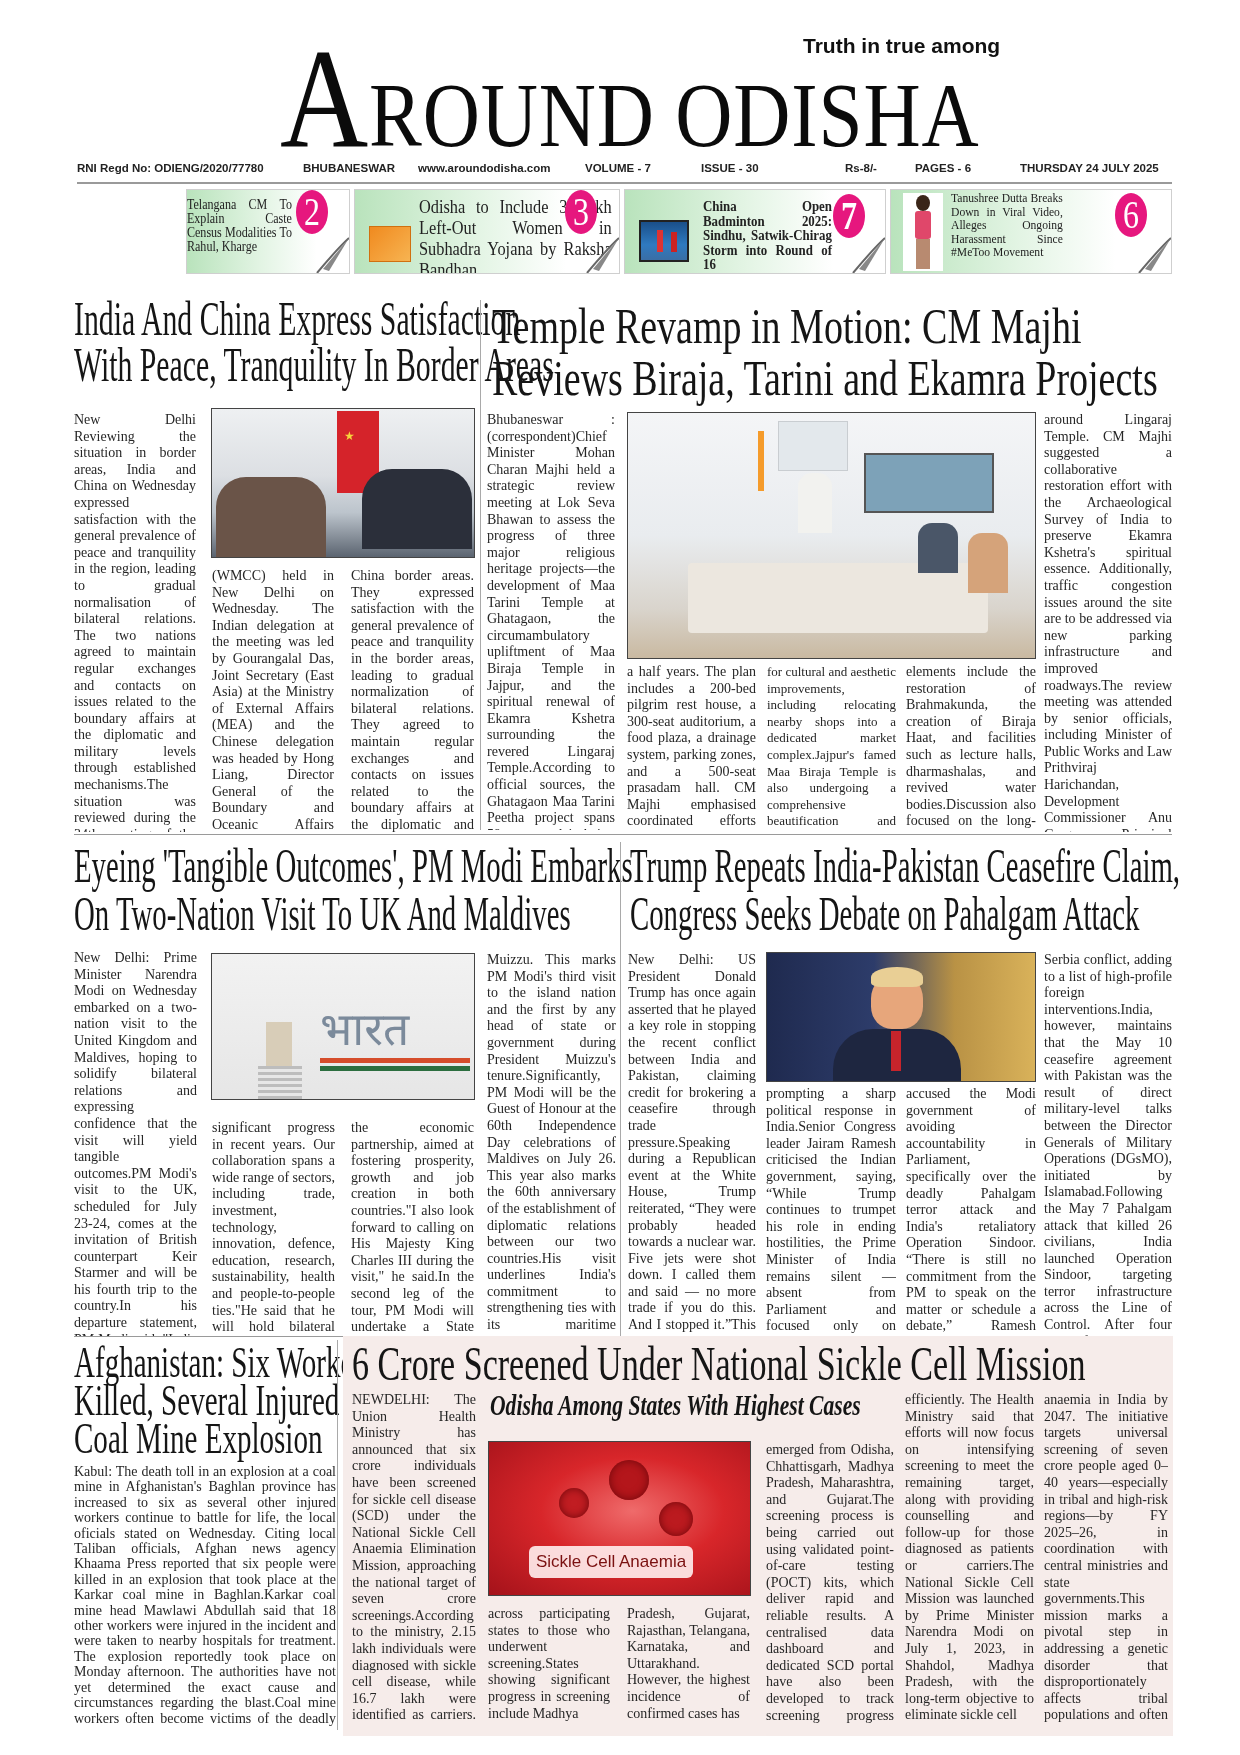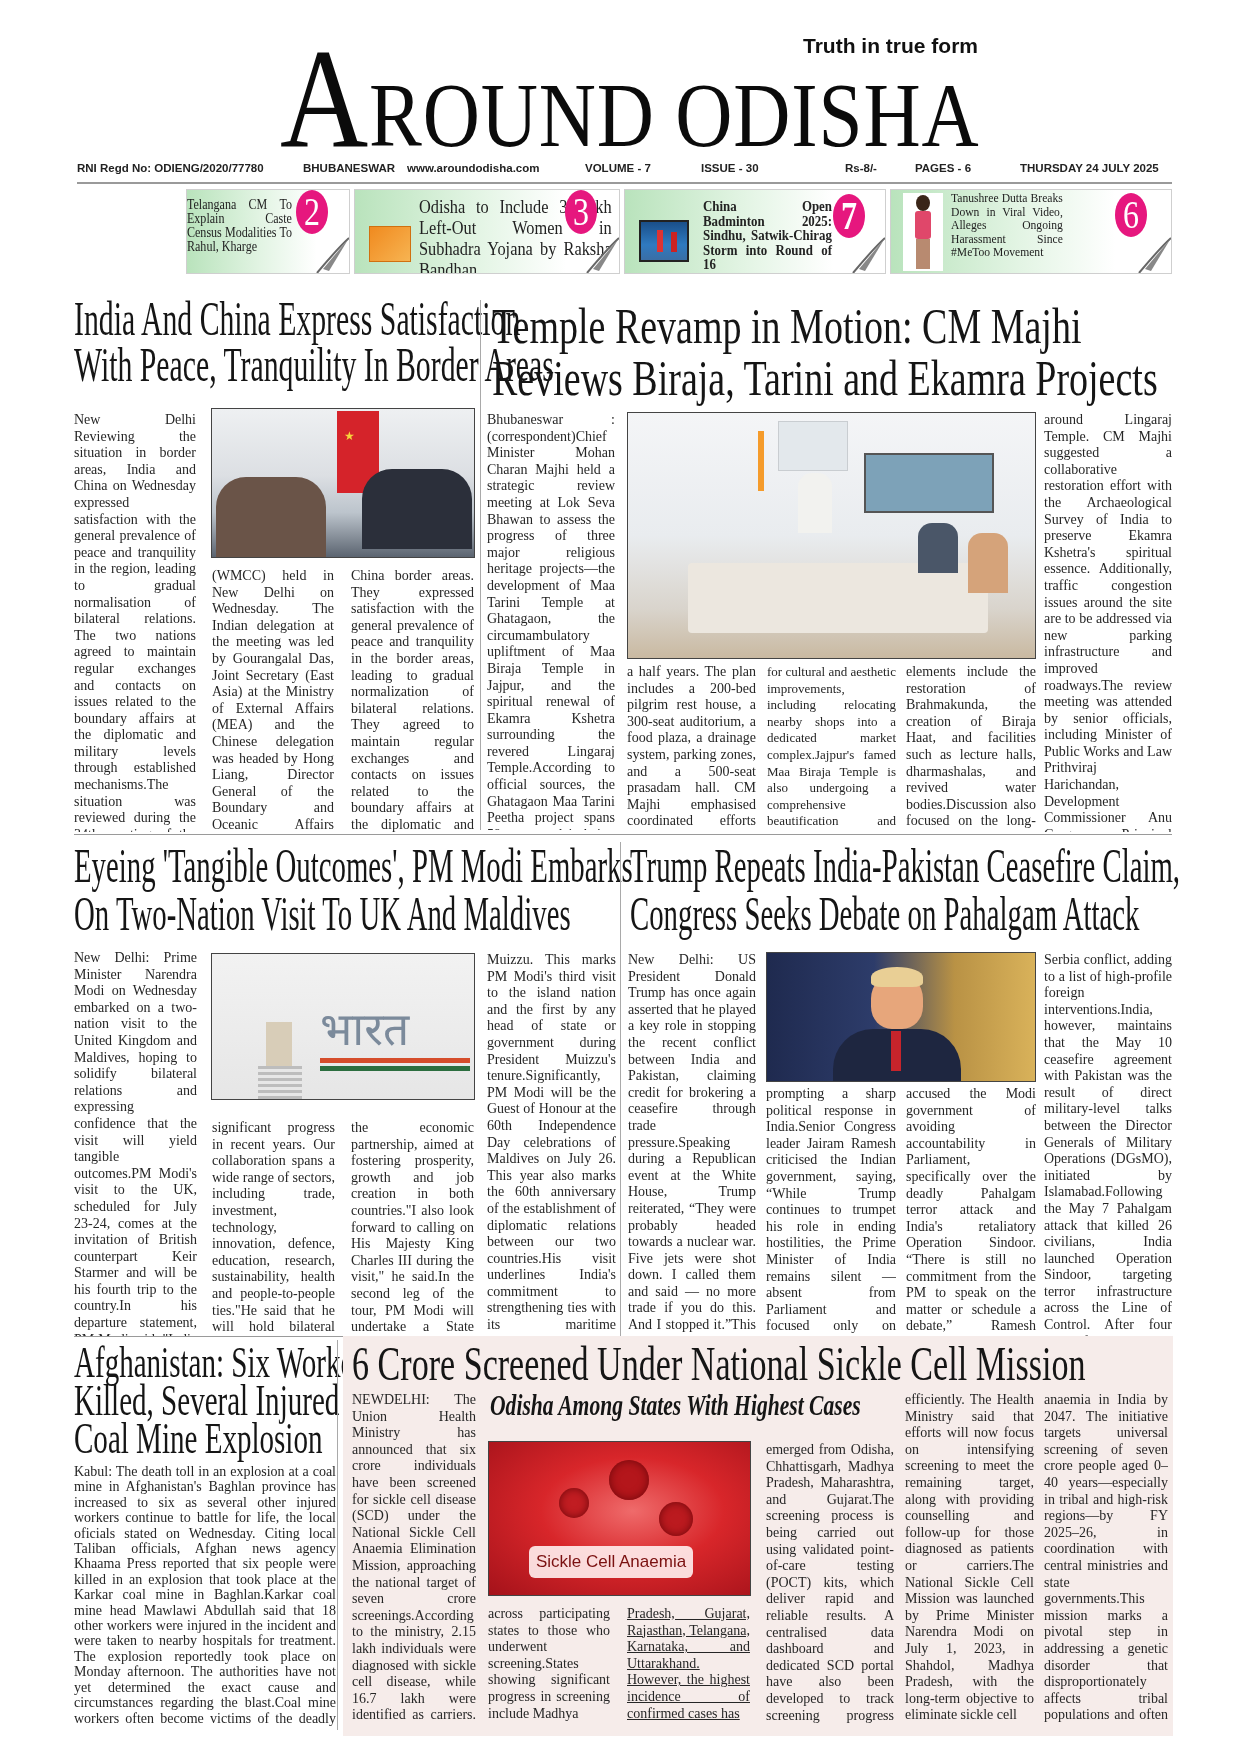--- a/index.html
+++ b/index.html
@@ -29,28 +29,28 @@
   .col { font-size: 14px; line-height: 16.6px; text-align: justify; color: #262626; overflow: hidden; }
   .vline { background: #a9a9a9; width: 1px; }
   .photo { border: 1px solid #444; overflow: hidden; }
 
   .pinkbox { background: #f6ecea; }
   .subhl { font-family: "Liberation Serif", serif; font-style: italic; font-weight: bold; font-size: 30px; color: #151515; white-space: nowrap; transform: scaleX(0.72); transform-origin: left top; }
 </style>
 </head>
 <body>
 
-<div class="abs tagline">Truth in true form</div>
+<div class="abs tagline">Truth in true among</div>
 <div class="abs masthead">
   <span class="big">A</span><span>ROUND ODISHA</span>
 </div>
 <div class="abs infobar">
   <span style="left:0">RNI Regd No: ODIENG/2020/77780</span>
   <span style="left:226px">BHUBANESWAR</span>
-  <span style="left:330px">www.aroundodisha.com</span>
+  <span style="left:341px">www.aroundodisha.com</span>
   <span style="left:508px">VOLUME - 7</span>
   <span style="left:624px">ISSUE - 30</span>
   <span style="left:768px">Rs-8/-</span>
   <span style="left:838px">PAGES - 6</span>
   <span style="left:943px">THURSDAY 24 JULY 2025</span>
 </div>
 <div class="abs rule" style="left:77px; top:182px; width:1095px;"></div>
 
 <div class="abs teaser" style="left:186px; width:164px;">
   <div class="t-text" style="left:0px; top:8px; width:122px;">Telangana CM To Explain Caste Census Modalities To Rahul, Kharge</div>
@@ -186,16 +186,16 @@
 <div class="abs hl" style="left:352px; top:1340px; font-size:48px; line-height:48px; transform:scaleX(0.71);">6 Crore Screened Under National Sickle Cell Mission</div>
 <div class="abs col" style="left:352px; top:1392px; width:124px; height:330px;">NEWDELHI: The Union Health Ministry has announced that six crore individuals have been screened for sickle cell disease (SCD) under the National Sickle Cell Anaemia Elimination Mission, approaching the national target of seven crore screenings.According to the ministry, 2.15 lakh individuals were diagnosed with sickle cell disease, while 16.7 lakh were identified as carriers. Additionally, 2.6 crore health cards have been distributed</div>
 <div class="abs subhl" style="left:490px; top:1388px;">Odisha Among States With Highest Cases</div>
 <div class="abs photo" style="left:488px; top:1441px; width:263px; height:155px; background:radial-gradient(ellipse at 55% 45%,#ef6b6b 0%,#d8262a 45%,#a4121a 100%);">
   <div style="position:absolute; left:120px; top:18px; width:40px; height:40px; border-radius:50%; background:#b4161b; box-shadow: inset 0 0 10px #6e070b;"></div>
   <div style="position:absolute; left:70px; top:46px; width:30px; height:30px; border-radius:50%; background:#c11d22; box-shadow: inset 0 0 8px #6e070b;"></div>
   <div style="position:absolute; left:170px; top:60px; width:34px; height:34px; border-radius:50%; background:#bb1a1f; box-shadow: inset 0 0 8px #6e070b;"></div>
   <div style="position:absolute; left:40px; top:104px; width:164px; height:32px; background:rgba(255,240,240,0.9); border-radius:6px; color:#7a1010; font-family:'Liberation Sans',sans-serif; font-size:17px; line-height:32px; text-align:center;">Sickle Cell Anaemia</div>
 </div>
 <div class="abs col" style="left:488px; top:1606px; width:122px; height:120px;">across participating states to those who underwent screening.States showing significant progress in screening include Madhya</div>
-<div class="abs col" style="left:627px; top:1606px; width:123px; height:120px;text-decoration:underline;">Pradesh, Gujarat, Rajasthan, Telangana, Karnataka, and Uttarakhand. However, the highest incidence of confirmed cases has</div>
+<div class="abs col" style="left:627px; top:1606px; width:123px; height:120px;">Pradesh, Gujarat, Rajasthan, Telangana, Karnataka, and Uttarakhand. However, the highest incidence of confirmed cases has</div>
 <div class="abs col" style="left:766px; top:1442px; width:128px; height:284px;">emerged from Odisha, Chhattisgarh, Madhya Pradesh, Maharashtra, and Gujarat.The screening process is being carried out using validated point-of-care testing (POCT) kits, which deliver rapid and reliable results. A centralised data dashboard and dedicated SCD portal have also been developed to track screening progress and manage case data</div>
 <div class="abs col" style="left:905px; top:1392px; width:129px; height:334px;">efficiently. The Health Ministry said that efforts will now focus on intensifying screening to meet the remaining target, along with providing counselling and follow-up for those diagnosed as patients or carriers.The National Sickle Cell Mission was launched by Prime Minister Narendra Modi on July 1, 2023, in Shahdol, Madhya Pradesh, with the long-term objective to eliminate sickle cell</div>
 <div class="abs col" style="left:1044px; top:1392px; width:124px; height:334px;">anaemia in India by 2047. The initiative targets universal screening of seven crore people aged 0–40 years—especially in tribal and high-risk regions—by FY 2025–26, in coordination with central ministries and state governments.This mission marks a pivotal step in addressing a genetic disorder that disproportionately affects tribal populations and often leads to severe health complications if undiagnosed or untreated.</div>
 
 </body></html>

